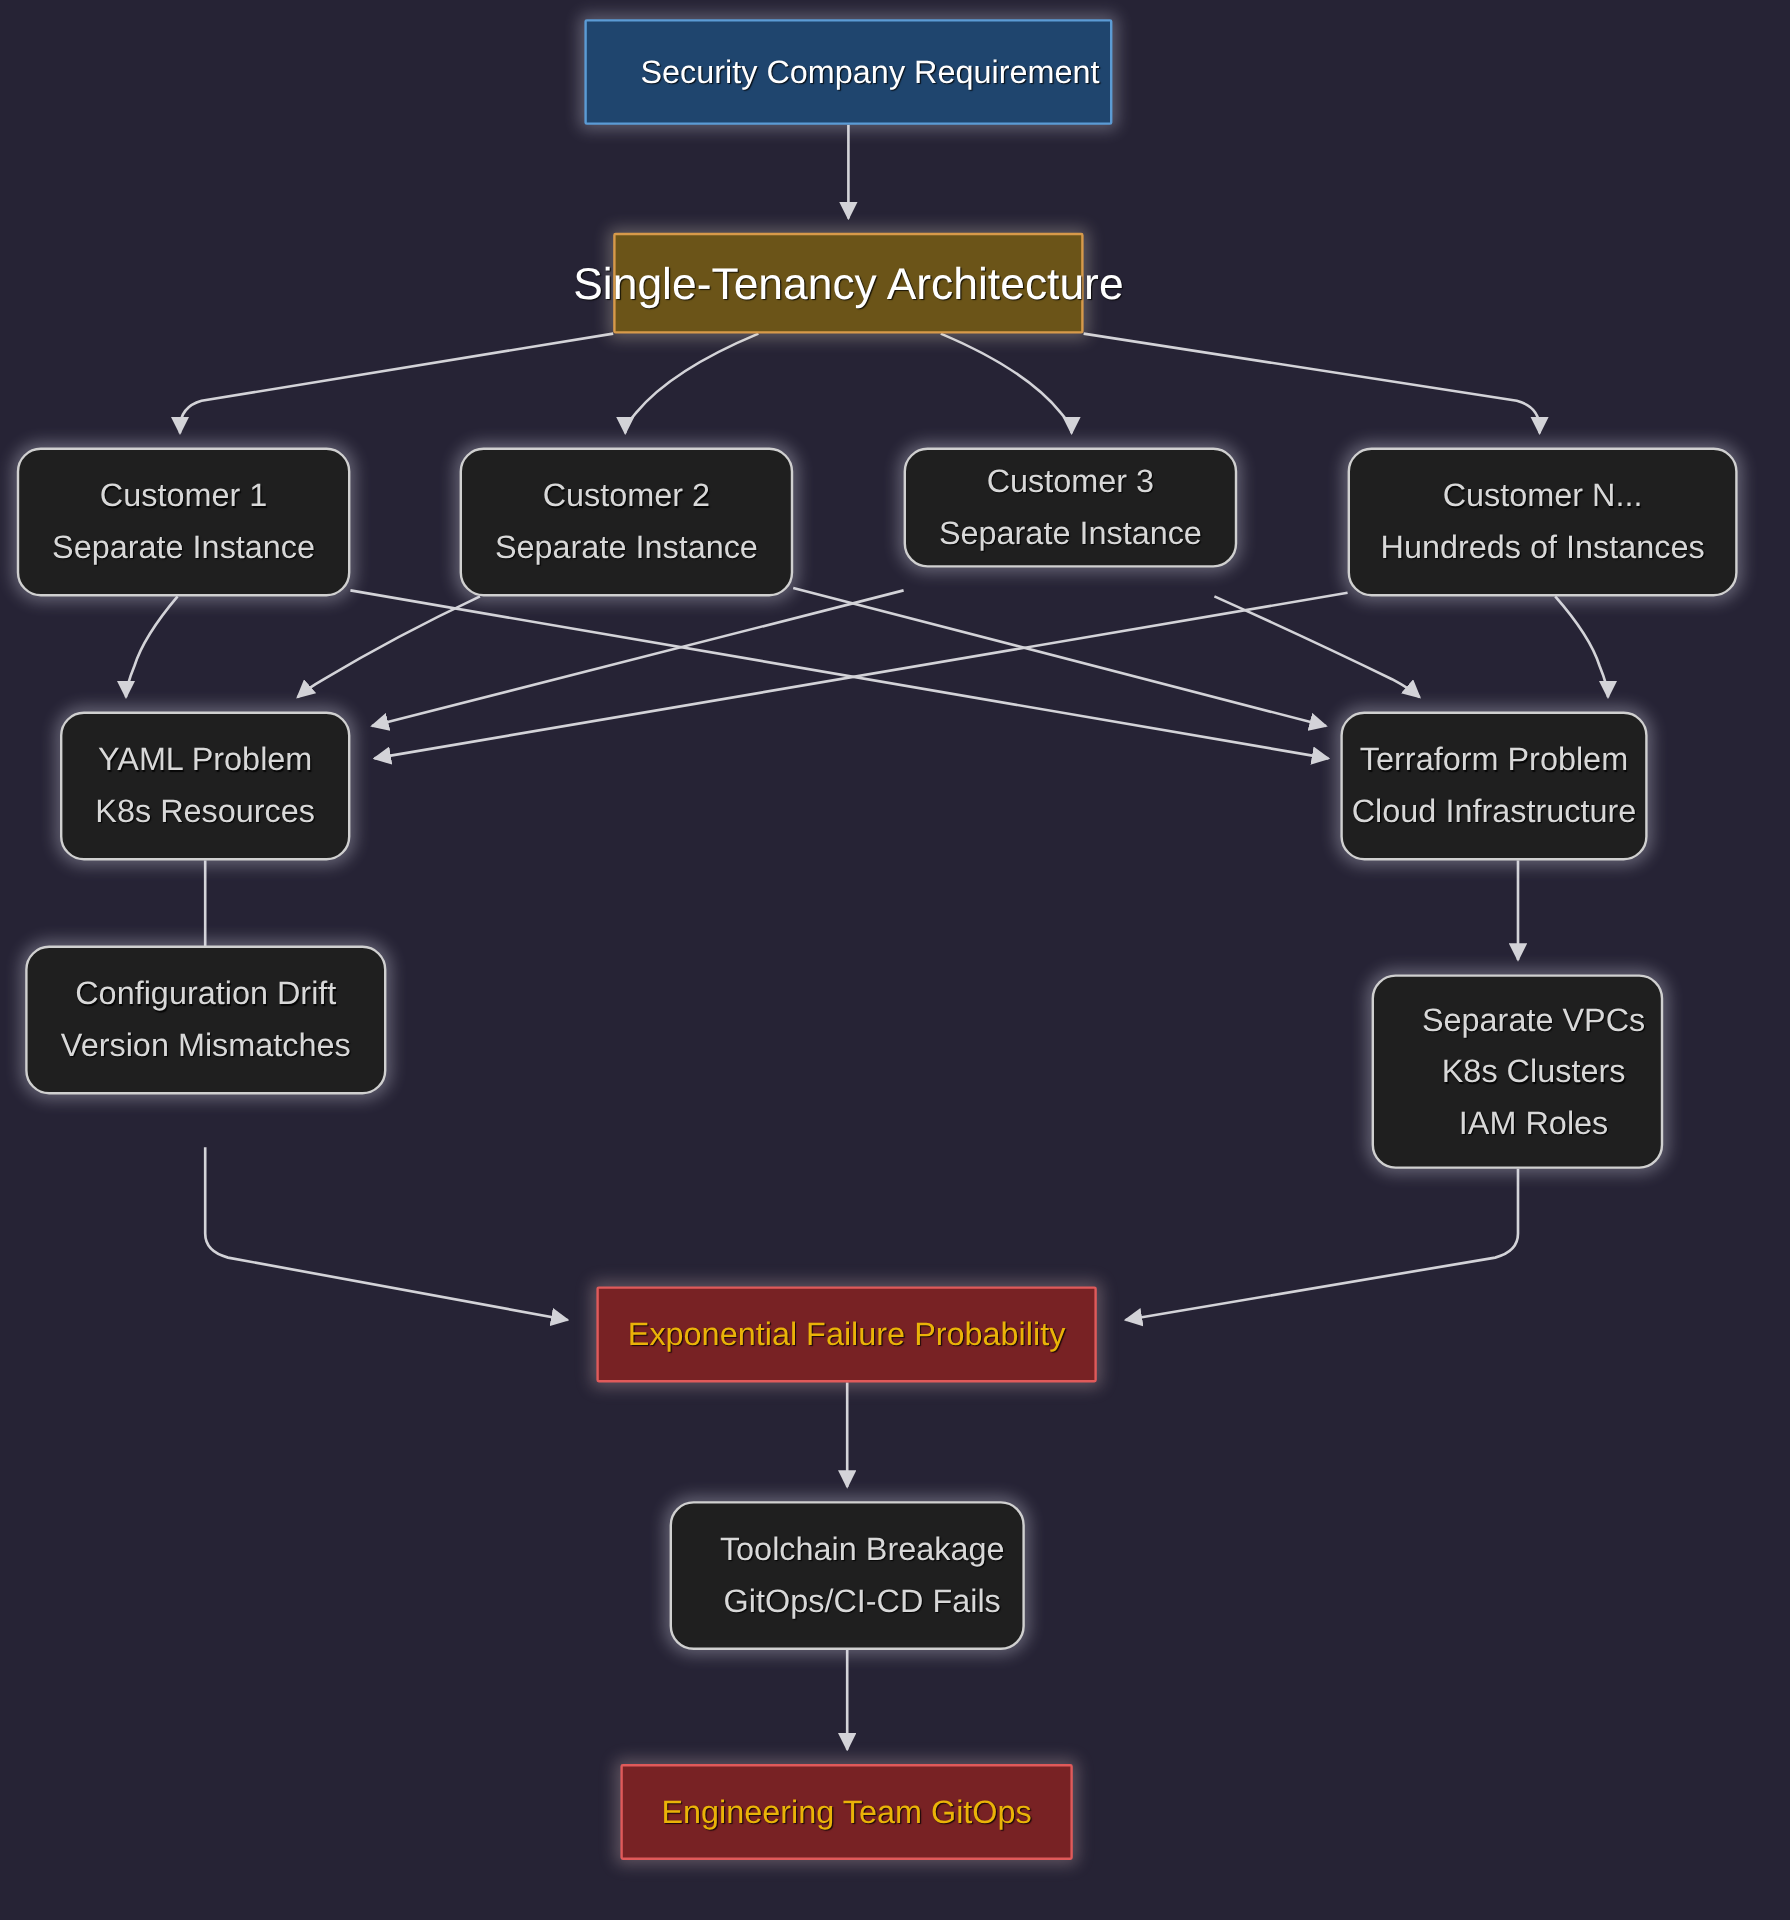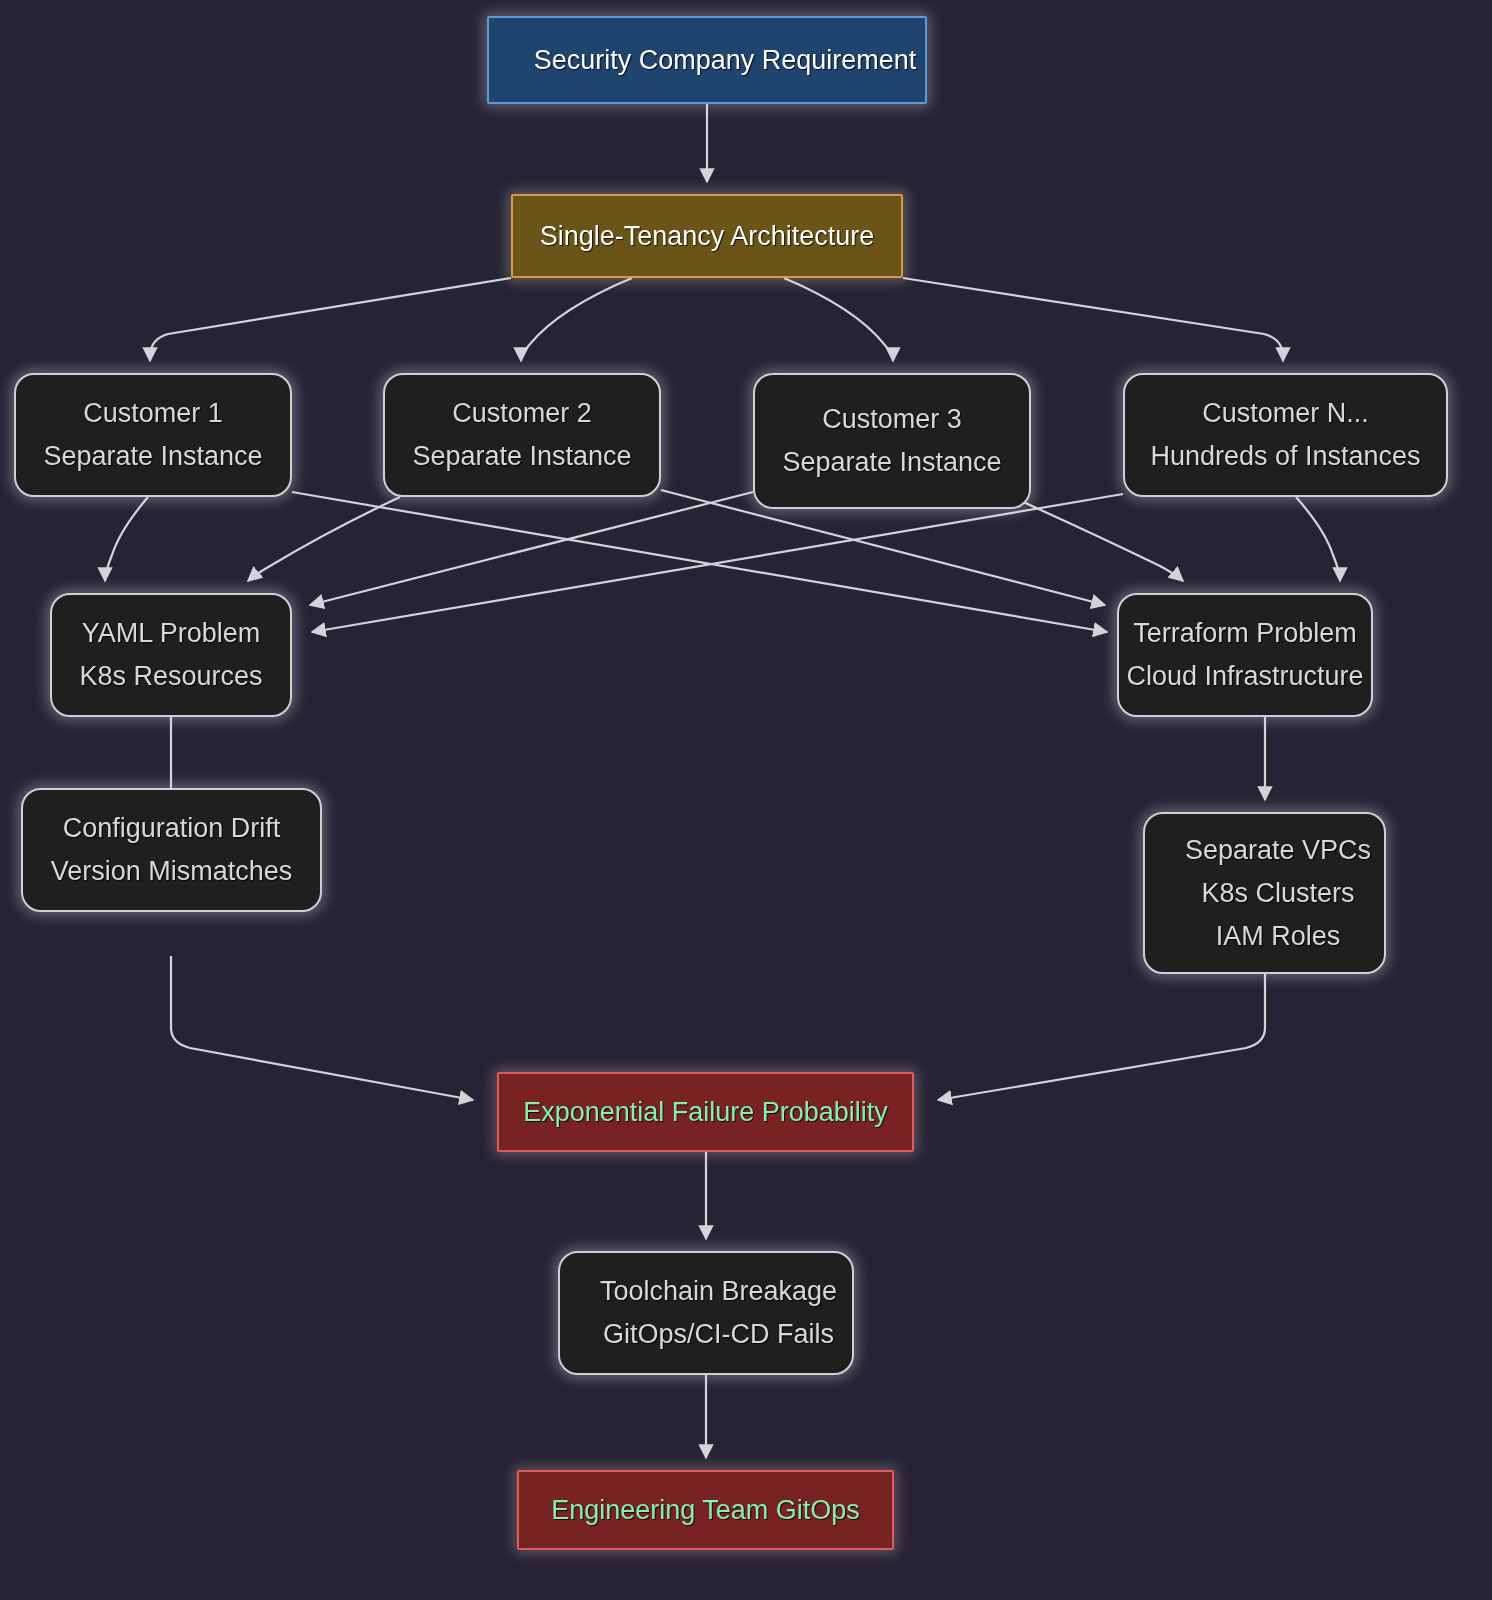--- a/index.html
+++ b/index.html
@@ -57,27 +57,27 @@
     color: #ffffff;
     box-shadow: 0 0 13px 4px rgba(220,220,235,0.30);
     font-size: 27px;
     text-shadow: 1px 1px 1px rgba(0,0,0,0.8);
   }
   .node--gold {
     background: #6b5418;
     border-color: #d79a4a;
     color: #ffffff;
     box-shadow: 0 0 13px 4px rgba(230,220,200,0.30);
-    font-size: 27px;
+    font-size: 37px;
     text-shadow: 1px 1px 1px rgba(0,0,0,0.8);
   }
   .node--red {
     background: #782224;
     border-color: #e05a5a;
-    color: #86efac;
+    color: #eab308;
     box-shadow: 0 0 13px 4px rgba(235,200,200,0.28);
     font-size: 27px;
     text-shadow: 1px 1px 1px rgba(0,0,0,0.8);
   }
 </style>
 </head>
 <body>
 
 <div id="diagram-root">
 
@@ -131,21 +131,21 @@
   <div class="node node--dark" style="left:14px; top:373px; width:278px; height:124px;">
     <span class="line">Customer 1</span>
     <span class="line">Separate Instance</span>
   </div>
 
   <div class="node node--dark" style="left:383px; top:373px; width:278px; height:124px;">
     <span class="line">Customer 2</span>
     <span class="line">Separate Instance</span>
   </div>
 
-  <div class="node node--dark" style="left:753px; top:373px; width:278px; height:136px;">
+  <div class="node node--dark" style="left:753px; top:373px; width:278px; height:100px;">
     <span class="line">Customer 3</span>
     <span class="line">Separate Instance</span>
   </div>
 
   <div class="node node--dark" style="left:1123px; top:373px; width:325px; height:124px;">
     <span class="line">Customer N...</span>
     <span class="line">Hundreds of Instances</span>
   </div>
 
   <div class="node node--dark" style="left:50px; top:593px; width:242px; height:124px;">

